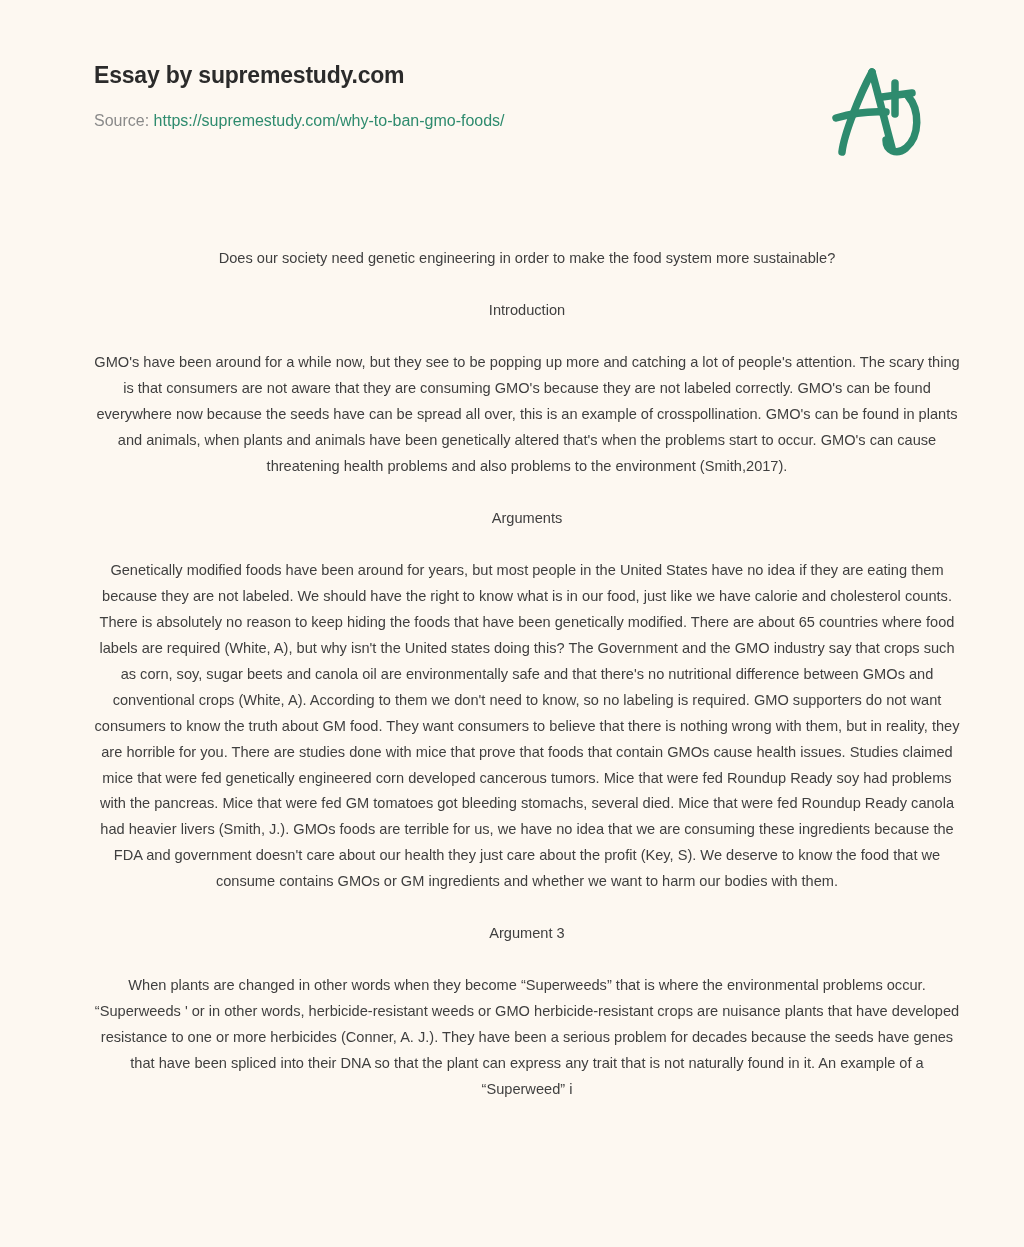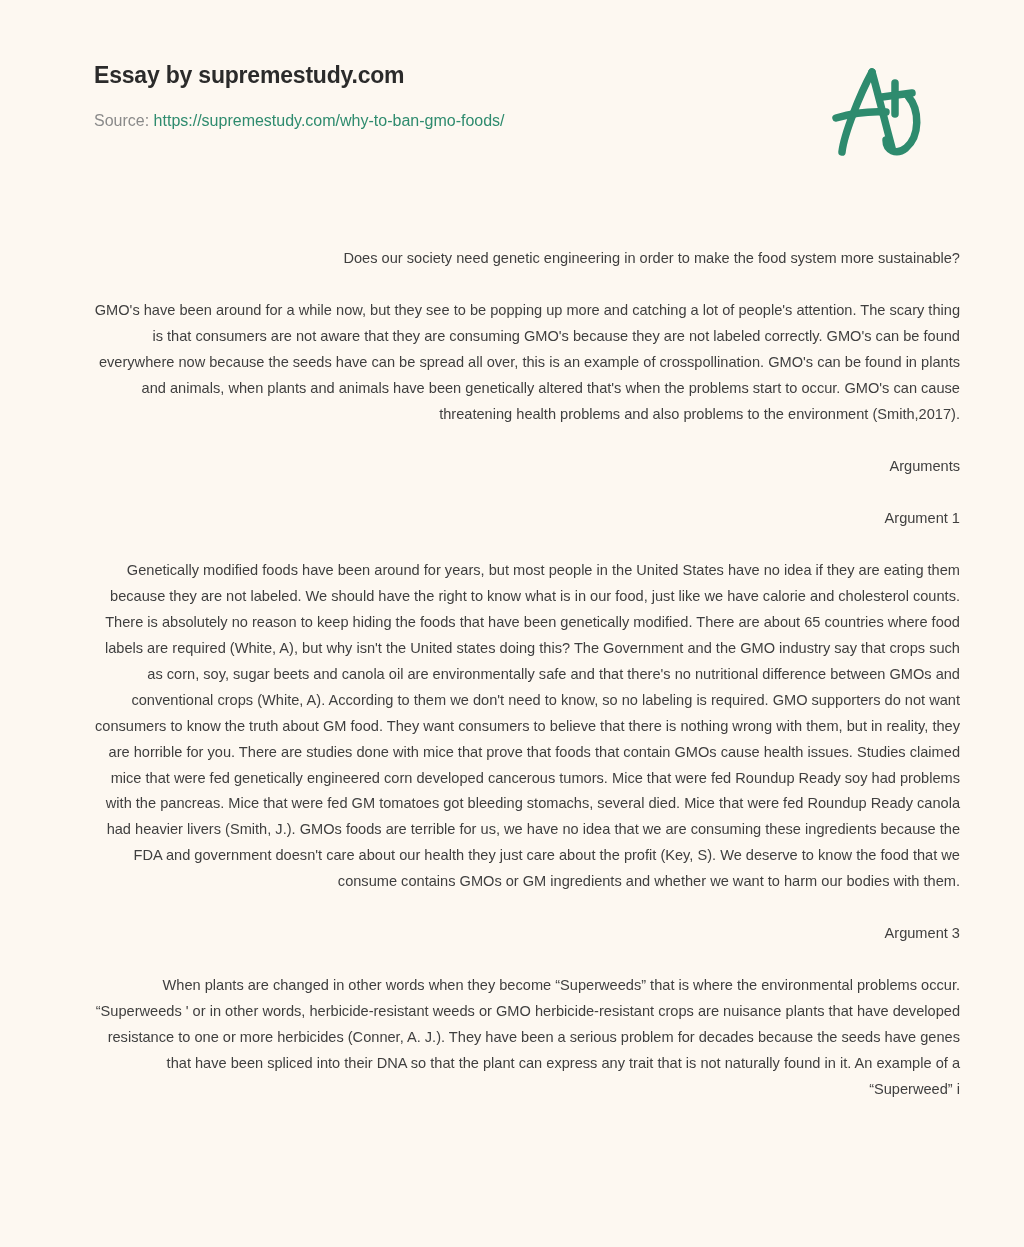--- a/index.html
+++ b/index.html
@@ -82,21 +82,21 @@
     color: #1d1d1d;
     letter-spacing: -0.3px;
     margin: 0 0 26px 0;
     line-height: 1.25;
   }
   .doc p {
     margin: 0 0 26px 0;
     font-size: 14.6px;
     line-height: 1.78;
     color: #3f3f3f;
-    text-align: right;
+    text-align: center;
   }
   .doc p.section-head {
     margin-bottom: 26px;
   }
   .doc p:last-child {
     margin-bottom: 0;
   }
 </style>
 </head>
 <body>
@@ -125,26 +125,26 @@
         <path d="M86 40 C98 54 98 80 84 92 C74 100 64 94 64 84"></path>
       </g>
     </svg>
   </div>
 
   <main class="doc">
 
     <p>Does our society need genetic engineering in order to make the food system more sustainable?</p>
 
 
+    <p class="section-head">Introduction</p>
 
     <p>GMO's have been around for a while now, but they see to be popping up more and catching a lot of people's attention. The scary thing is that consumers are not aware that they are consuming GMO's because they are not labeled correctly. GMO's can be found everywhere now because the seeds have can be spread all over, this is an example of crosspollination. GMO's can be found in plants and animals, when plants and animals have been genetically altered that's when the problems start to occur. GMO's can cause threatening health problems and also problems to the environment (Smith,2017).</p>
 
     <p class="section-head">Arguments</p>
 
-    <p class="section-head">Argument 1</p>
 
     <p>Genetically modified foods have been around for years, but most people in the United States have no idea if they are eating them because they are not labeled. We should have the right to know what is in our food, just like we have calorie and cholesterol counts. There is absolutely no reason to keep hiding the foods that have been genetically modified. There are about 65 countries where food labels are required (White, A), but why isn't the United states doing this? The Government and the GMO industry say that crops such as corn, soy, sugar beets and canola oil are environmentally safe and that there's no nutritional difference between GMOs and conventional crops (White, A). According to them we don't need to know, so no labeling is required. GMO supporters do not want consumers to know the truth about GM food. They want consumers to believe that there is nothing wrong with them, but in reality, they are horrible for you. There are studies done with mice that prove that foods that contain GMOs cause health issues. Studies claimed mice that were fed genetically engineered corn developed cancerous tumors. Mice that were fed Roundup Ready soy had problems with the pancreas. Mice that were fed GM tomatoes got bleeding stomachs, several died. Mice that were fed Roundup Ready canola had heavier livers (Smith, J.). GMOs foods are terrible for us, we have no idea that we are consuming these ingredients because the FDA and government doesn't care about our health they just care about the profit (Key, S). We deserve to know the food that we consume contains GMOs or GM ingredients and whether we want to harm our bodies with them.</p>
 
     <p class="section-head">Argument 3</p>
 
     <p>When plants are changed in other words when they become “Superweeds” that is where the environmental problems occur. “Superweeds ' or in other words, herbicide-resistant weeds or GMO herbicide-resistant crops are nuisance plants that have developed resistance to one or more herbicides (Conner, A. J.). They have been a serious problem for decades because the seeds have genes that have been spliced into their DNA so that the plant can express any trait that is not naturally found in it. An example of a “Superweed” i</p>
   </main>
 
 </div>
 

